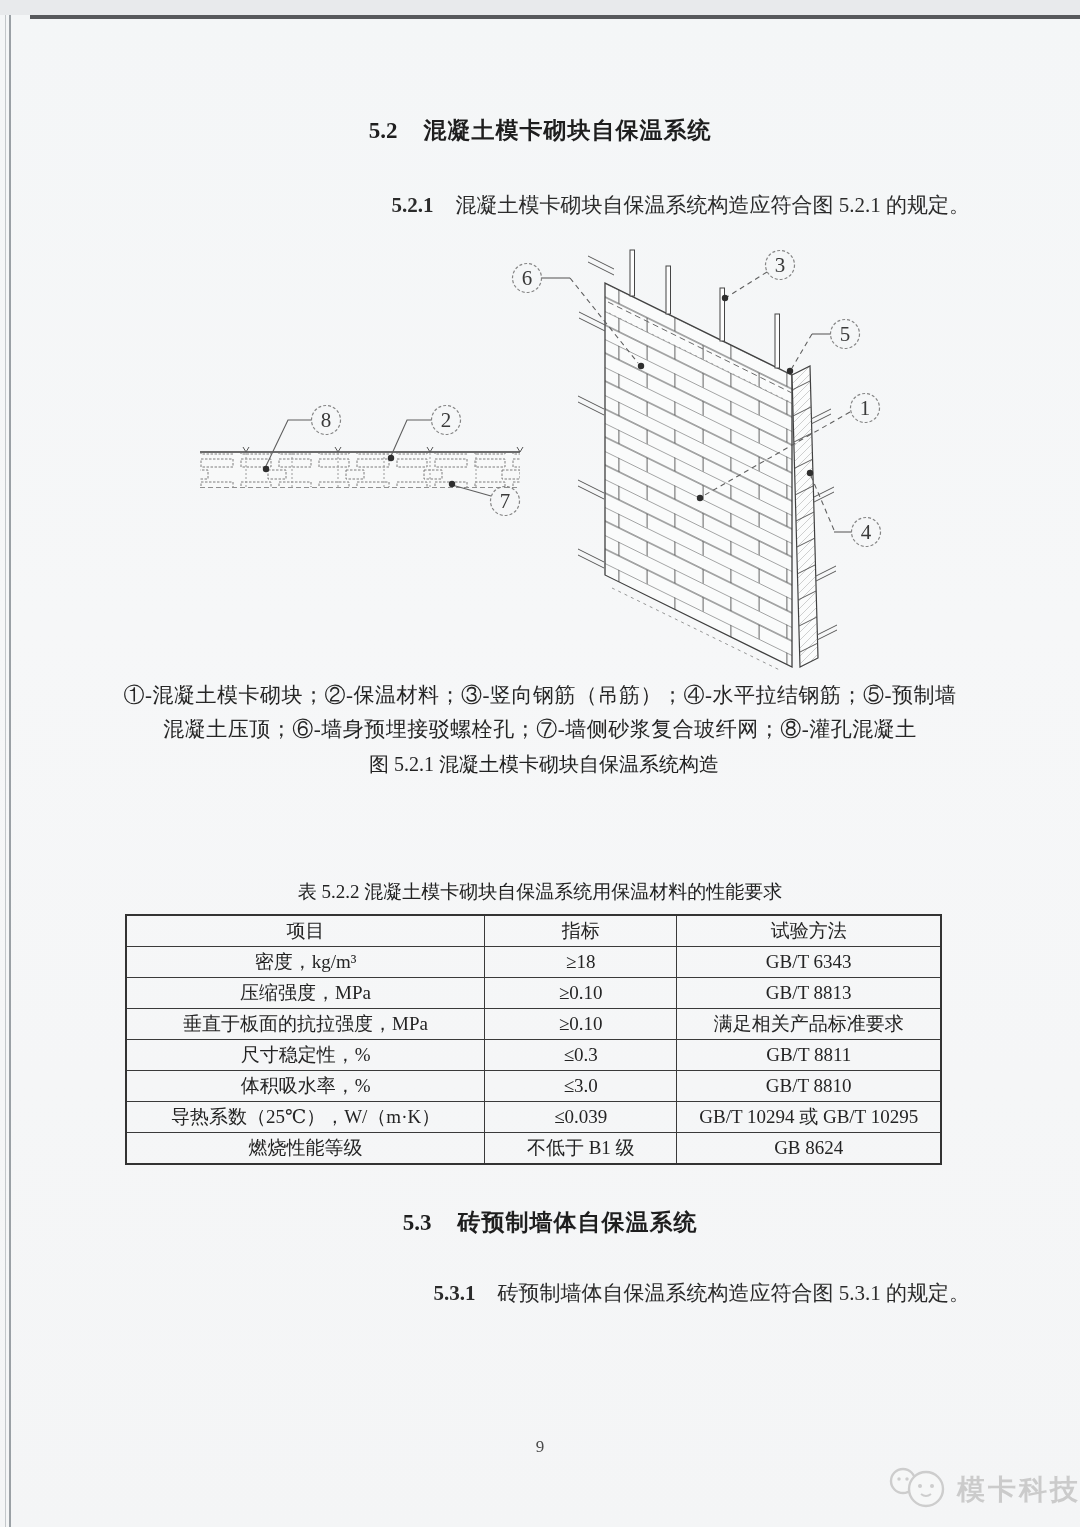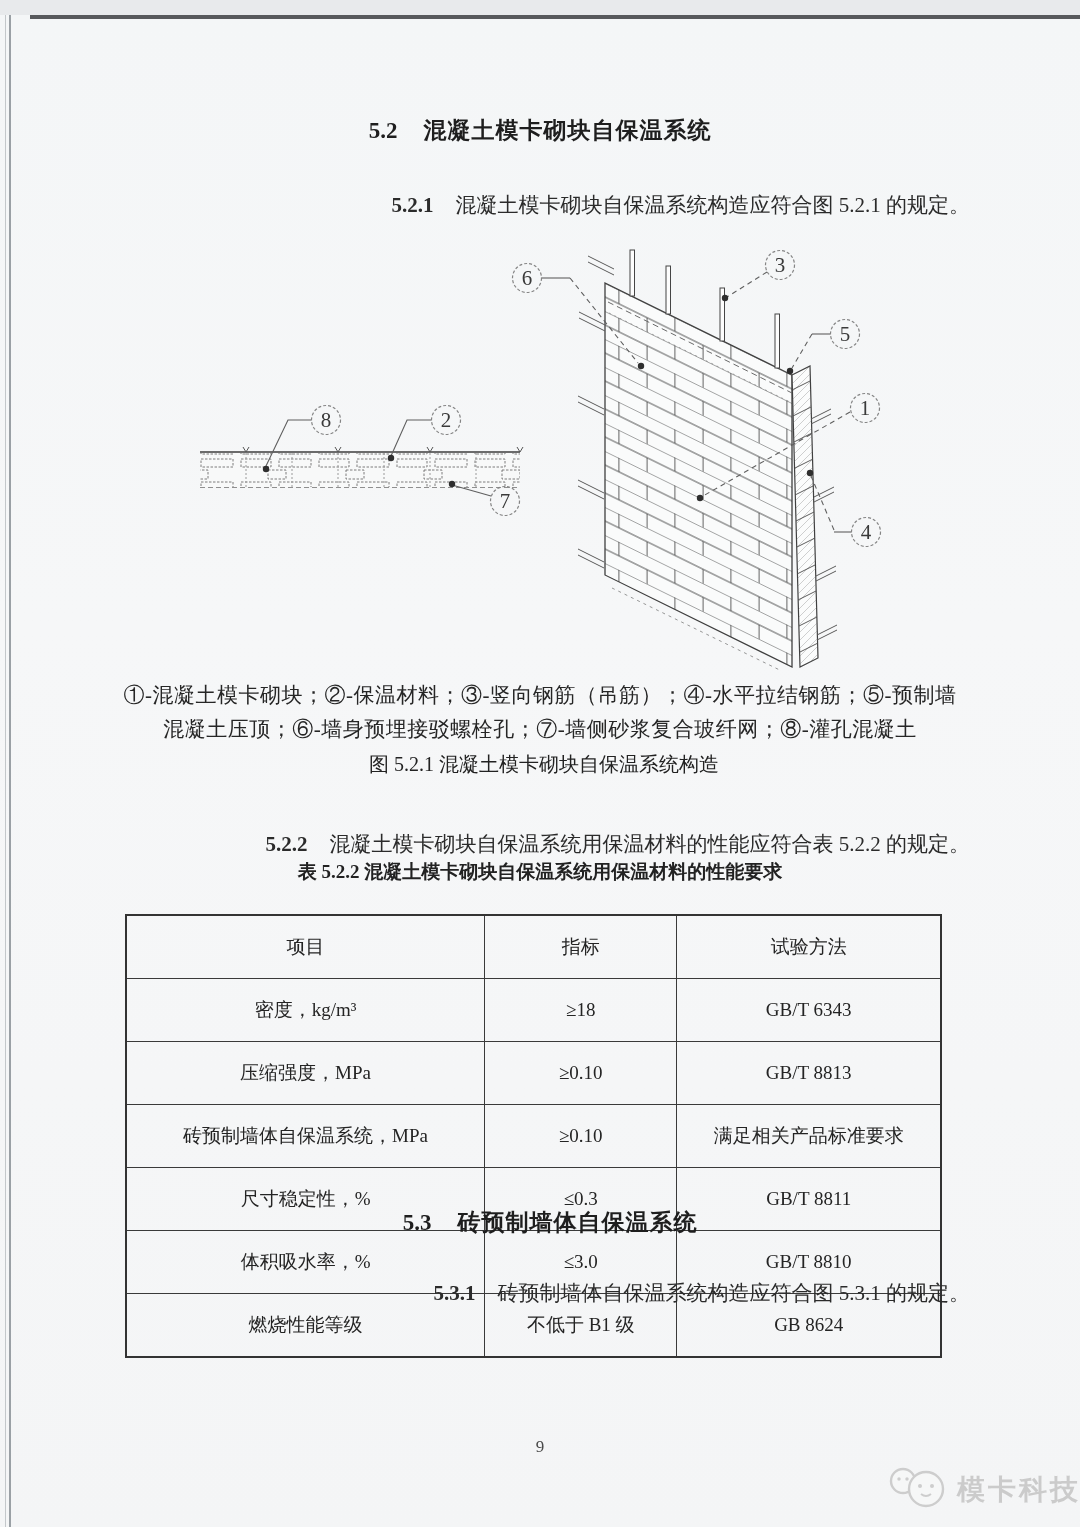--- a/index.html
+++ b/index.html
@@ -20,21 +20,21 @@
   .legend{font-size:21px;letter-spacing:.5px;color:#262626;}
   .figcap{font-size:20px;color:#222;}
   .tabcap{font-size:19px;color:#222;}
   table.spec{
     position:absolute;left:125px;top:899px;width:817px;
     border-collapse:collapse;table-layout:fixed;
     font-size:19px;color:#242424;
   }
   table.spec td{
     border:1.6px solid #3a3a3a;height:30px;line-height:30px;
-    text-align:center;padding:16px 4px;overflow:hidden;white-space:nowrap;
+    text-align:center;padding:0 4px;overflow:hidden;white-space:nowrap;
   }
   table.spec{border:2px solid #333;}
   .pageno{font-size:17px;color:#4a4a4a;}
   .wm{position:absolute;top:1444px;left:883px;width:200px;height:60px;}
   .wm-text{
     position:absolute;left:74px;top:12px;font-size:28px;font-weight:bold;
     color:#cbcbcb;letter-spacing:3px;
     font-family:"Liberation Sans","DejaVu Sans",sans-serif;
   }
   svg text.cnumt{
@@ -186,25 +186,22 @@
       <text class="cnumt" x="685" y="101">5</text>
       <text class="cnumt" x="705" y="175">1</text>
       <text class="cnumt" x="706" y="299">4</text>
     </g>
   </svg>
 
   <div class="h-center legend" style="top:700px;">混凝土压顶；⑥-墙身预埋接驳螺栓孔；⑦-墙侧砂浆复合玻纤网；⑧-灌孔混凝土</div>
   <div class="h-center legend" style="top:666px;">①-混凝土模卡砌块；②-保温材料；③-竖向钢筋（吊筋）；④-水平拉结钢筋；⑤-预制墙</div>
   <div class="h-center figcap" style="top:736px;padding-left:8px;">图 5.2.1 混凝土模卡砌块自保温系统构造</div>
 
-  <div class="clause" style="top:814px;">
-    <span class="cnum">5.2.2</span><span>混凝土模卡砌块自保温系统用保温材料的性能应符合表 5.2.2 的规定。</span>
-  </div>
-
-  <div class="h-center tabcap" style="top:844px;font-weight:bold;">表 5.2.2 混凝土模卡砌块自保温系统用保温材料的性能要求</div>
+
+  <div class="h-center tabcap" style="top:864px;">表 5.2.2 混凝土模卡砌块自保温系统用保温材料的性能要求</div>
 
   <table class="spec">
     <colgroup>
         <col style="width:44%">
         <col style="width:23.6%">
         <col style="width:32.4%">
       </colgroup>
     <tbody>
       <tr>
         <td>项目</td>
@@ -215,33 +212,38 @@
         <td>密度，kg/m³</td>
         <td>≥18</td>
         <td>GB/T 6343</td>
       </tr>
       <tr>
         <td>压缩强度，MPa</td>
         <td>≥0.10</td>
         <td>GB/T 8813</td>
       </tr>
       <tr>
-        <td>砖预制墙体自保温系统，MPa</td>
+        <td>垂直于板面的抗拉强度，MPa</td>
         <td>≥0.10</td>
         <td>满足相关产品标准要求</td>
       </tr>
       <tr>
         <td>尺寸稳定性，%</td>
         <td>≤0.3</td>
         <td>GB/T 8811</td>
       </tr>
       <tr>
         <td>体积吸水率，%</td>
         <td>≤3.0</td>
         <td>GB/T 8810</td>
+      </tr>
+      <tr>
+        <td>导热系数（25℃），W/（m·K）</td>
+        <td>≤0.039</td>
+        <td>GB/T 10294 或 GB/T 10295</td>
       </tr>
       <tr>
         <td>燃烧性能等级</td>
         <td>不低于 B1 级</td>
         <td>GB 8624</td>
       </tr>
     </tbody>
   </table>
 
   <div class="h-center sec-head" style="top:1192px;padding-left:20px;">

